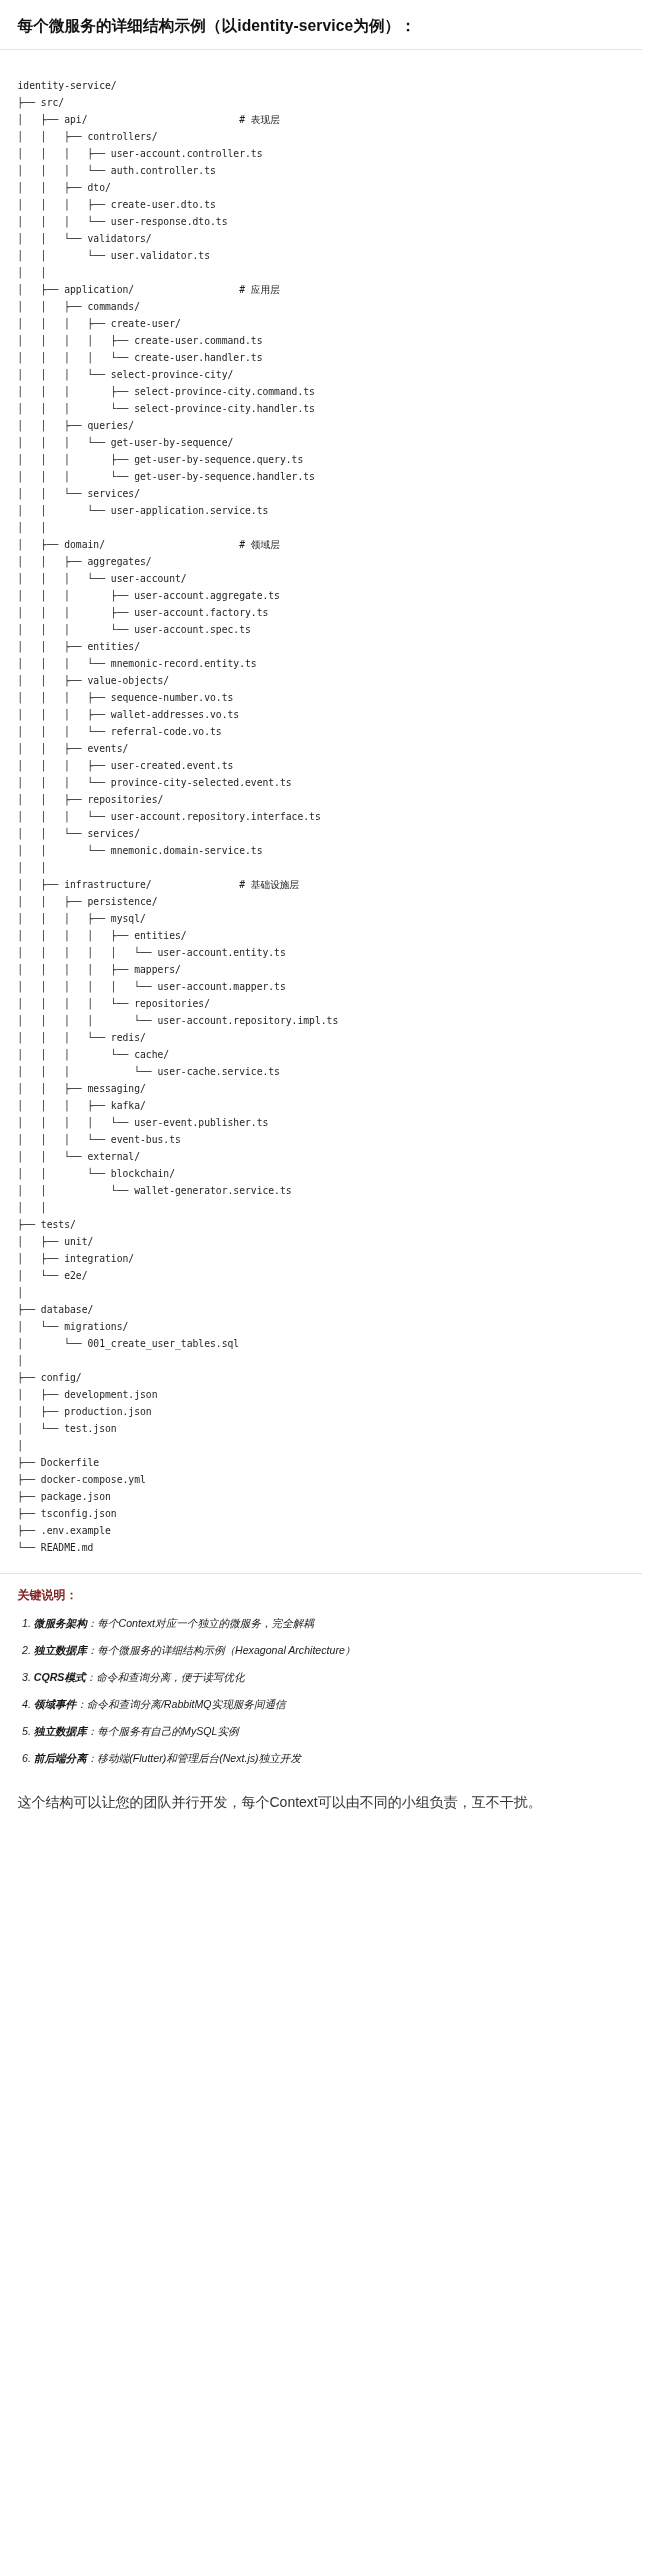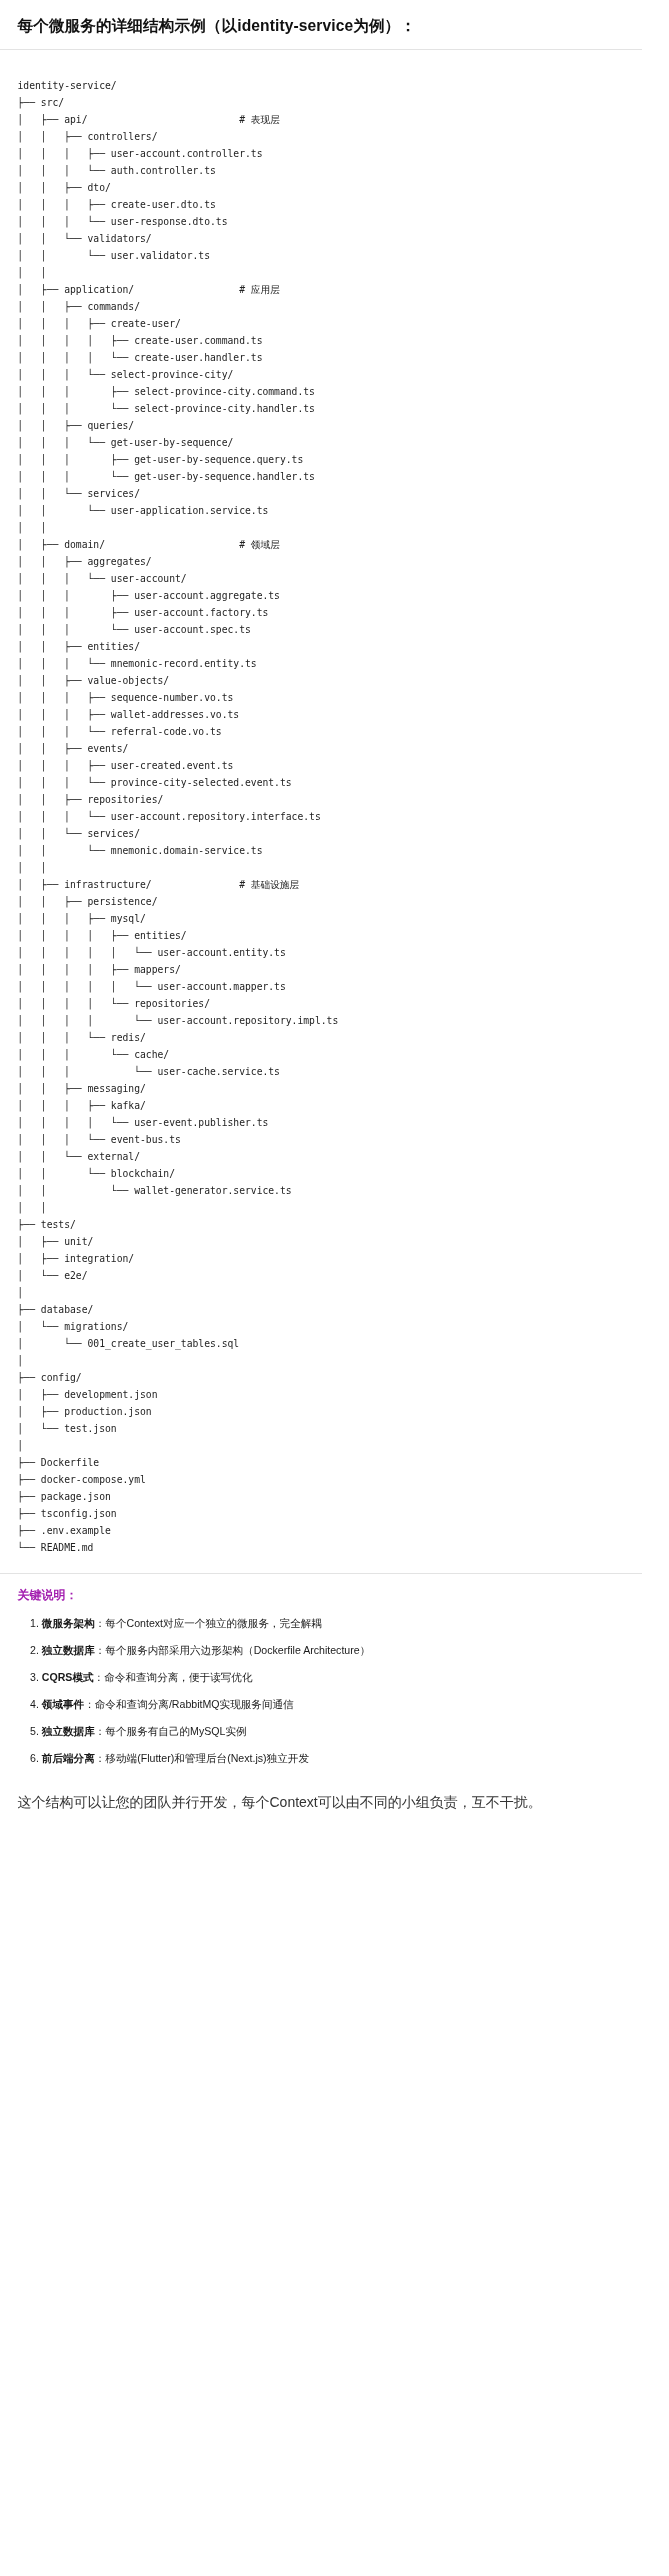--- a/index.html
+++ b/index.html
@@ -45,26 +45,27 @@
     white-space: pre;
     tab-size: 4;
   }
   .notes {
     padding: 13.8px 17.5px 6.3px 17.5px;
   }
   .notes h2 {
     margin: 0 0 11.3px 0;
     font-size: 12px;
     font-weight: bold;
-    color: #a21caf;
+    color: #7f1d1d;
   }
   ol.notes-list {
-    margin: 8px;
+    margin: 0;
     padding: 0 0 0 16.3px;
     list-style: decimal;
+    font-style: italic;
   }
   ol.notes-list li {
     font-size: 10.6px;
     line-height: 1.55;
     margin-bottom: 10.6px;
     color: #1a1a1a;
   }
   ol.notes-list li .k {
     font-weight: bold;
   }
@@ -175,21 +176,21 @@
 ├── .env.example
 └── README.md</pre>
   </div>
 
   <div class="rule"></div>
 
   <div class="notes">
     <h2>关键说明：</h2>
     <ol class="notes-list">
       <li><span class="k">微服务架构</span><span>：每个Context对应一个独立的微服务，完全解耦</span></li>
-      <li><span class="k">独立数据库</span><span>：每个服务内部采用六边形架构（Dockerfile Architecture）</span></li>
+      <li><span class="k">独立数据库</span><span>：每个微服务的详细结构示例（Hexagonal Architecture）</span></li>
       <li><span class="k">CQRS模式</span><span>：命令和查询分离，便于读写优化</span></li>
       <li><span class="k">领域事件</span><span>：命令和查询分离/RabbitMQ实现服务间通信</span></li>
       <li><span class="k">独立数据库</span><span>：每个服务有自己的MySQL实例</span></li>
       <li><span class="k">前后端分离</span><span>：移动端(Flutter)和管理后台(Next.js)独立开发</span></li>
     </ol>
   </div>
 
   <div class="footer">这个结构可以让您的团队并行开发，每个Context可以由不同的小组负责，互不干扰。</div>
 
 </div>

